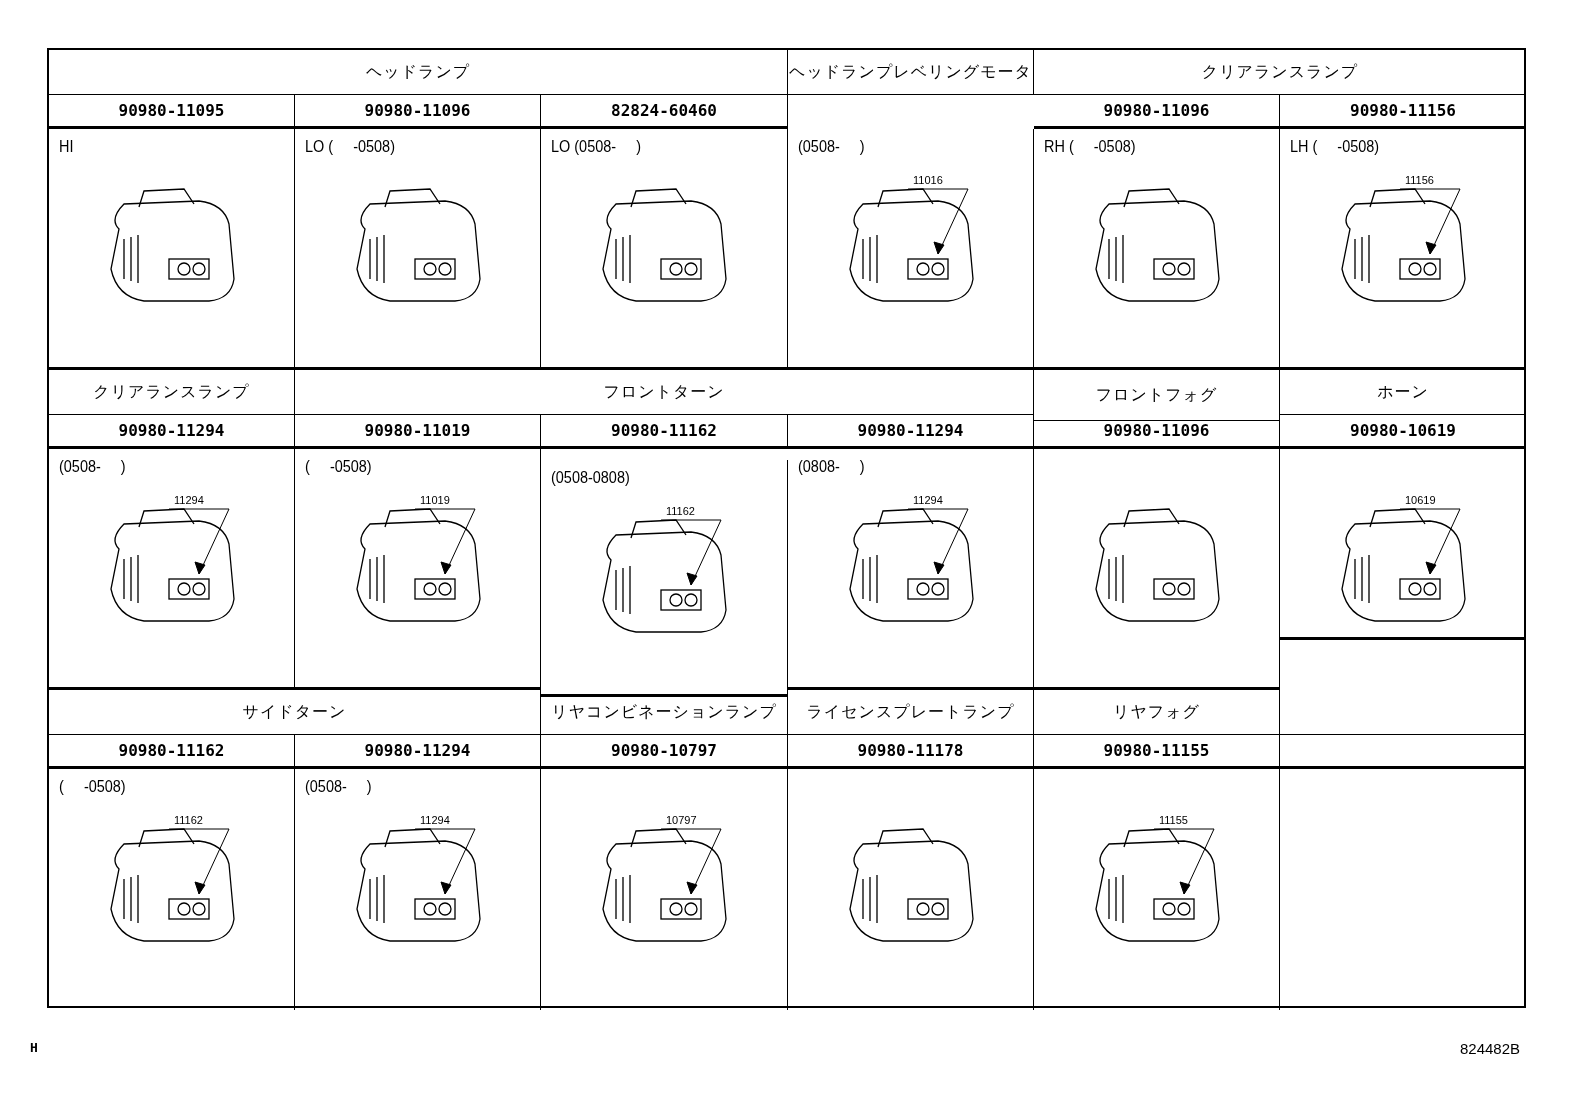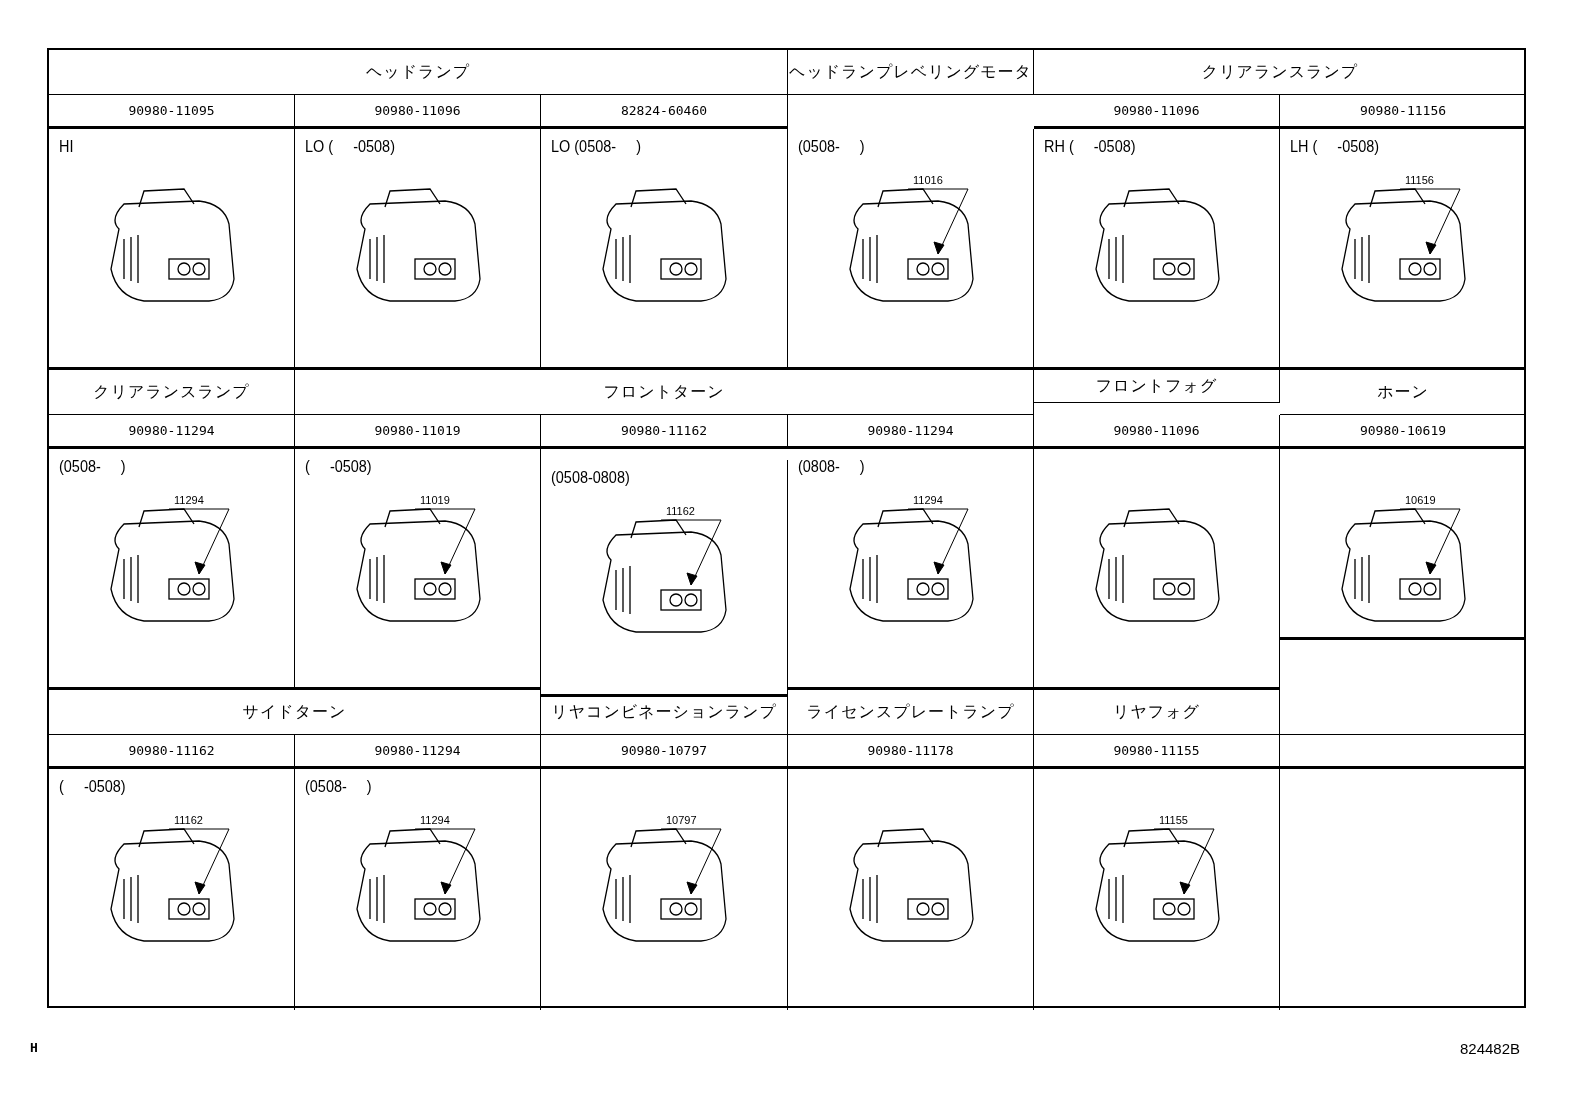--- a/index.html
+++ b/index.html
@@ -1,20 +1,20 @@
 <!DOCTYPE html>
 <html><head>
 <meta charset="utf-8">
 <style>
   html,body{margin:0;padding:0;background:#fff;}
   body{width:1592px;height:1099px;position:relative;overflow:hidden;font-family:"DejaVu Sans",sans-serif;color:#000;}
   .grid{position:absolute;left:47px;top:48px;width:1479px;height:960px;border:2px solid #000;box-sizing:border-box;}
   .cell{position:absolute;box-sizing:border-box;border-right:1px solid #000;border-bottom:1px solid #000;}
   .hdr{display:flex;align-items:center;justify-content:center;font-size:16px;letter-spacing:1px;}
-  .pn{display:flex;align-items:center;justify-content:center;font-family:"DejaVu Sans Mono",monospace;font-weight:normal;font-size:13px;border-bottom:3px solid #000;}
+  .pn{display:flex;align-items:center;justify-content:center;font-family:"DejaVu Sans Mono",monospace;font-weight:bold;font-size:16px;border-bottom:3px solid #000;}
   .draw .note{position:absolute;left:10px;top:8px;font-family:"Liberation Sans Narrow","Liberation Sans",sans-serif;font-size:17px;white-space:pre;transform:scaleX(0.85);transform-origin:left top;}
   .draw svg{position:absolute;left:0;top:0;}
   .callout{font-family:"Liberation Sans",sans-serif;font-size:11px;}
   .foot-left{position:absolute;left:30px;top:1040px;font-family:"DejaVu Sans Mono",monospace;font-size:13px;font-weight:bold;}
   .foot-right{position:absolute;left:1460px;top:1040px;font-family:"Liberation Sans",sans-serif;font-size:15px;}
 </style>
 </head>
 <body>
 
 <div class="grid" id="grid">
@@ -111,21 +111,21 @@
         <g stroke="#000" stroke-width="1">
           <line x1="120" y1="60" x2="180" y2="60"></line>
           <line x1="180" y1="60" x2="150" y2="125"></line>
           <polygon points="150,125 146,113 156,116" fill="#000"></polygon>
         </g>
         <text x="125" y="55" class="callout">11156</text>
       </svg>
     </div>
     <div class="cell hdr" style="left: 0px; top: 320px; width: 246px; height: 45px;">クリアランスランプ</div>
     <div class="cell hdr" style="left: 246px; top: 320px; width: 739px; height: 45px;">フロントターン</div>
-    <div class="cell hdr" style="left: 985px; top: 320px; width: 246px; height: 33px;">フロントフォグ</div>
+    <div class="cell hdr" style="left: 985px; top: 320px; width: 246px; height: 51px;">フロントフォグ</div>
     <div class="cell hdr" style="left: 1231px; top: 320px; width: 246px; height: 45px; border-right: none;">ホーン</div>
     <div class="cell pn" style="left: 0px; top: 365px; width: 246px; height: 34px;">90980-11294</div>
     <div class="cell draw" style="left: 0px; top: 399px; width: 246px; height: 241px; border-bottom: 3px solid rgb(0, 0, 0);">
       <div class="note">(0508-     )</div>
       <svg width="246" height="241">
         <g fill="none" stroke="#000" stroke-width="1.3">
           <path d="M70 100 Q60 90 75 75 L150 72 Q175 75 180 95 L185 150 Q182 170 160 172 L95 172 Q68 168 62 140 Z"></path>
           <path d="M90 78 L95 62 L135 60 L145 75"></path>
           <rect x="120" y="130" width="40" height="20"></rect>
           <circle cx="135" cy="140" r="6"></circle>

